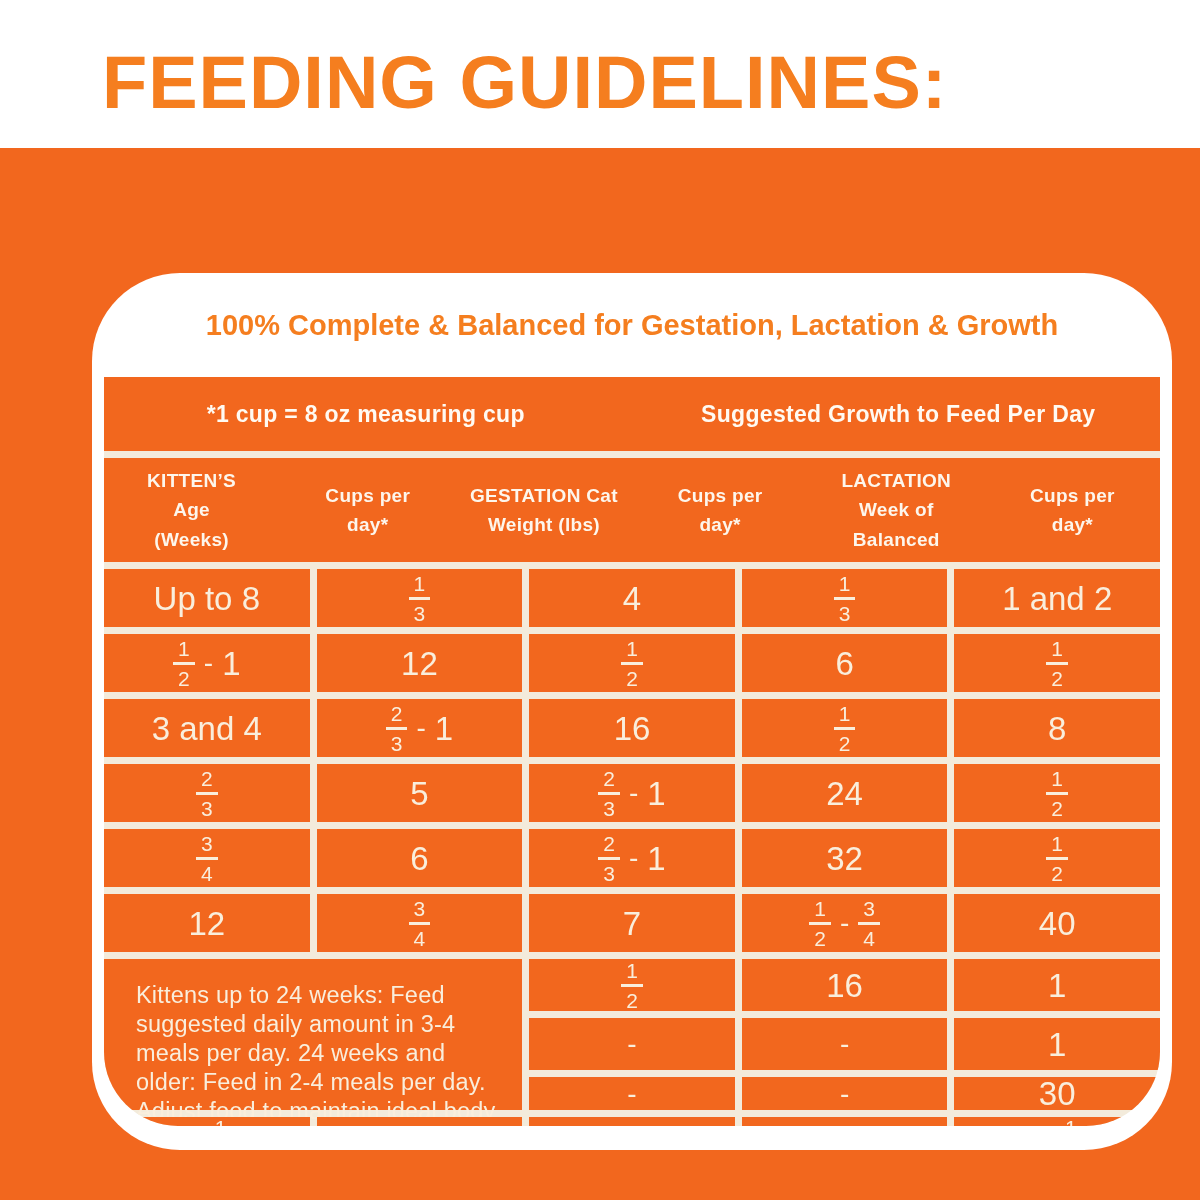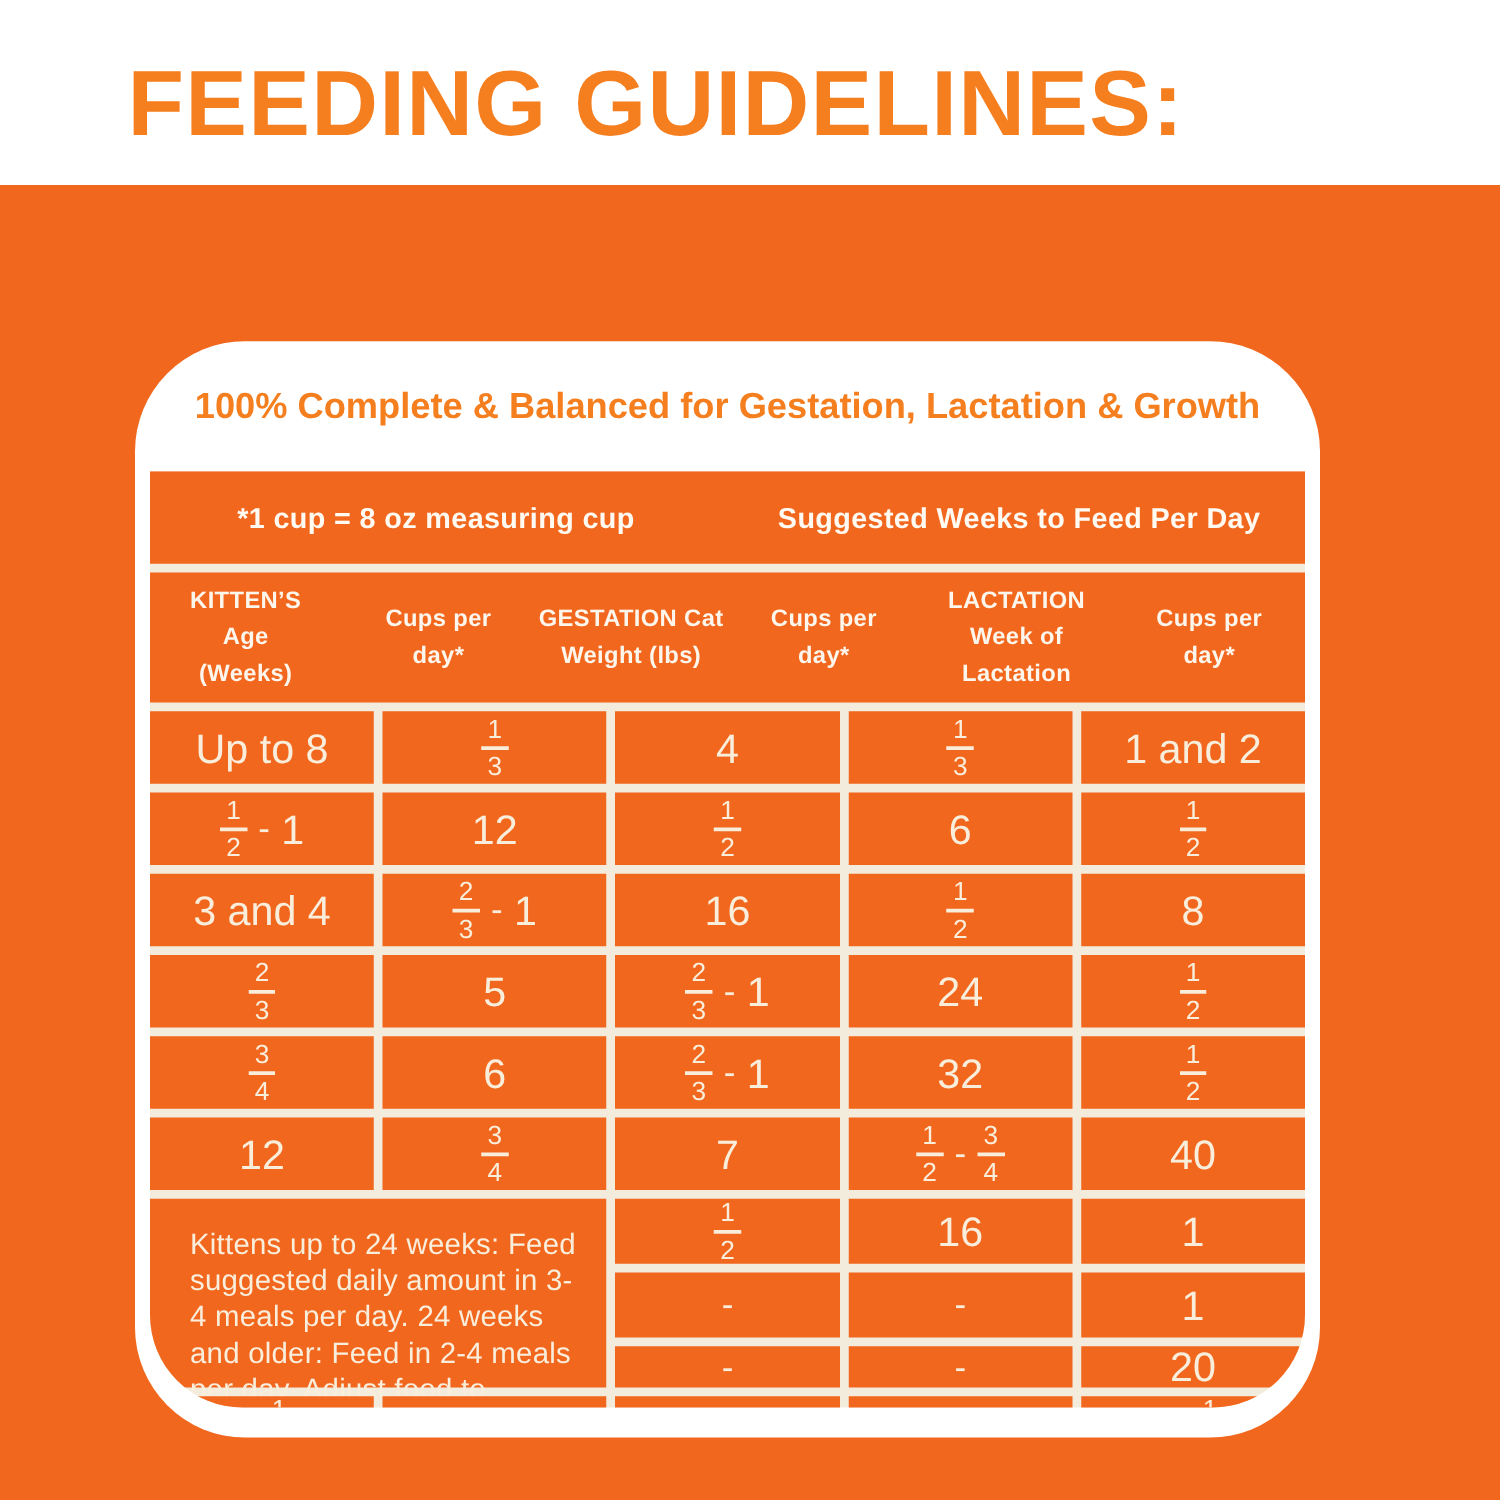--- a/index.html
+++ b/index.html
@@ -26,22 +26,22 @@
   .page-title{
     margin:0;
     padding:40px 0 0 102px;
     font-size:74px;
     font-weight:bold;
     letter-spacing:1px;
     color:var(--title-orange);
     white-space:nowrap;
   }
   .card{
-    position:absolute;left:108px;top:273px;
-    width:948px;height:877px;
+    position:absolute;left:92px;top:273px;
+    width:1080px;height:877px;
     background:var(--white);
     border-radius:88px;
     overflow:hidden;
   }
   .card-heading{
     height:104px;
     display:flex;align-items:center;justify-content:center;
     font-size:29px;font-weight:bold;
     color:var(--title-orange);
     white-space:nowrap;
@@ -125,35 +125,35 @@
 
 <div class="top-band">
   <h1 class="page-title">FEEDING GUIDELINES:</h1>
 </div>
 
 <div class="card">
   <div class="card-heading">100% Complete &amp; Balanced for Gestation, Lactation &amp; Growth</div>
   <div class="table-area" id="feeding-table">
       <div class="t-cell subheader-cell">
         <div class="half">*1 cup = 8 oz measuring cup</div>
-        <div class="half">Suggested Weeks to Feed Per Day</div>
+        <div class="half">Suggested Growth to Feed Per Day</div>
       </div>
       <div class="t-cell header-cell">
         <div class="col-h">KITTEN’S
 Age
 (Weeks)</div>
         <div class="col-h">Cups per
 day*</div>
         <div class="col-h">GESTATION Cat
 Weight (lbs)</div>
         <div class="col-h">Cups per
 day*</div>
         <div class="col-h">LACTATION
 Week of
-Lactation</div>
+Balanced</div>
         <div class="col-h">Cups per
 day*</div>
       </div>
       <div class="t-cell">
         <span class="txt">Up to 8</span>
       </div>
       <div class="t-cell">
         <span class="frac">
           <span class="num">1</span>
           <span class="den">3</span>
@@ -320,21 +320,21 @@
       <div class="t-cell">
         <span class="txt">1</span>
       </div>
       <div class="t-cell">
         <span class="dash">-</span>
       </div>
       <div class="t-cell">
         <span class="dash">-</span>
       </div>
       <div class="t-cell">
-        <span class="txt">20</span>
+        <span class="txt">30</span>
       </div>
       <div class="t-cell">
         <span class="txt">1</span>
         <span class="frac">
           <span class="num">1</span>
           <span class="den">4</span>
         </span>
       </div>
       <div class="t-cell">
         <span class="dash">-</span>

